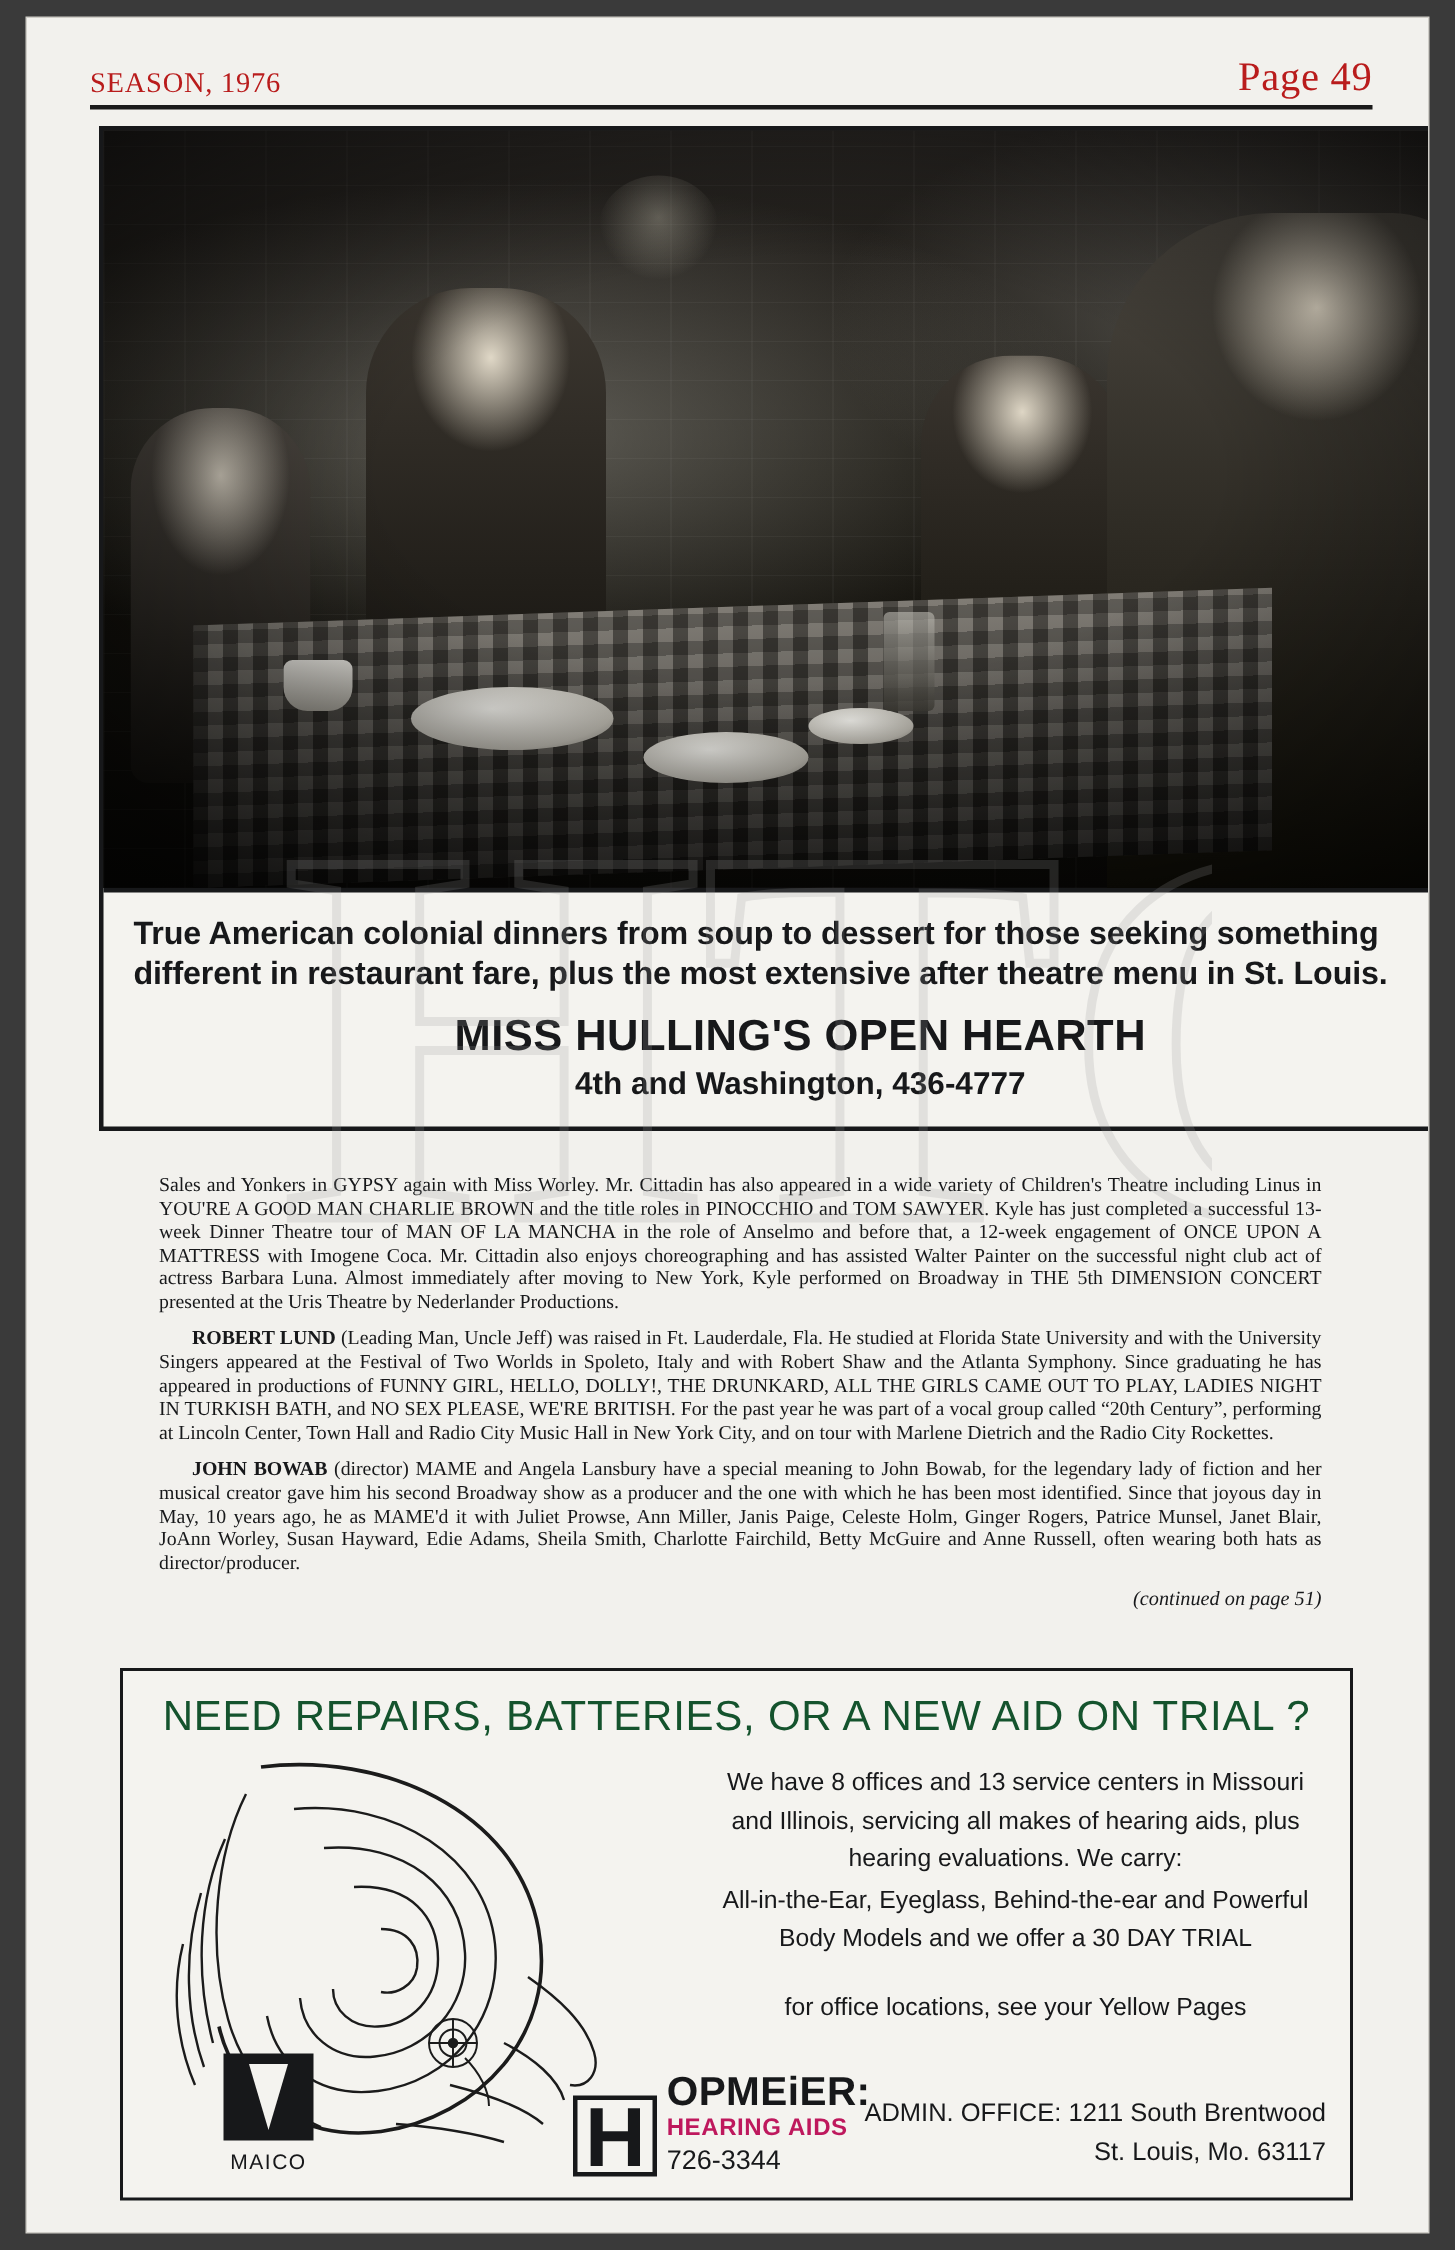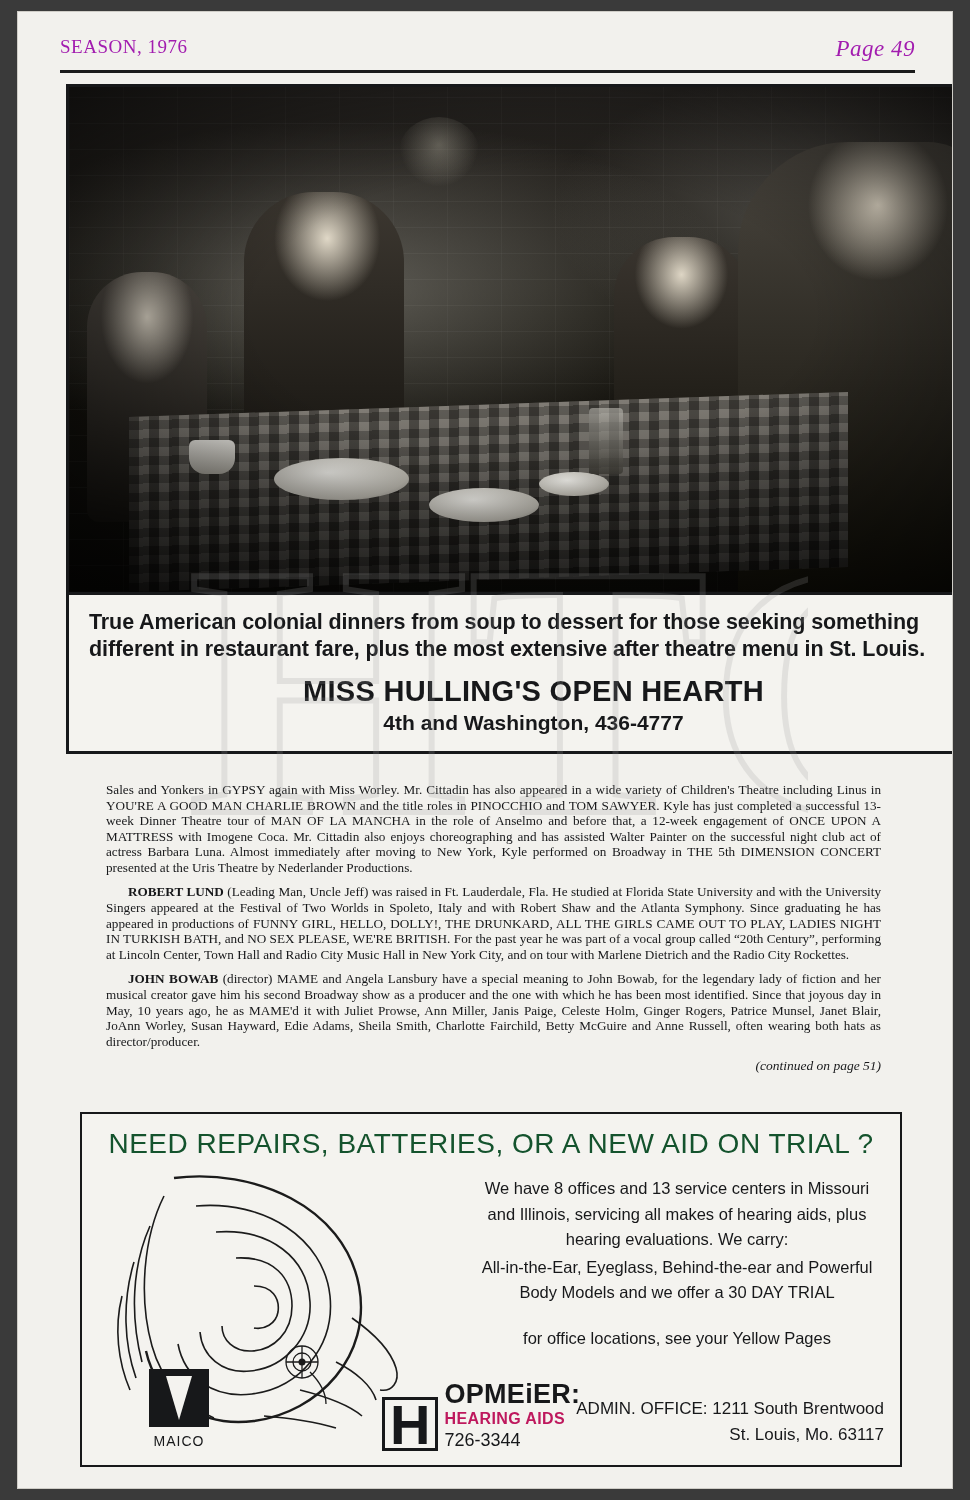--- a/index.html
+++ b/index.html
@@ -24,29 +24,29 @@
     overflow: hidden;
   }
   
   .header {
     position: absolute;
     left: 42px;
     top: 24px;
     width: 855px;
     display: flex;
     justify-content: space-between;
-    align-items: flex-start;
+    align-items: flex-end;
     font-family: "Liberation Serif", serif;
     font-size: 20px;
     letter-spacing: 0.5px;
-    color: #a21caf;
+    color: #b91c1c;
     gap: 19px;
   }
   .header .left { font-size: 19px; }
-  .header .right { font-size: 23px; font-style: italic; }
+  .header .right { font-size: 27px; }
   .header-rule {
     position: absolute;
     left: 42px;
     top: 58px;
     width: 855px;
     height: 3px;
     background: #1b1b1b;
   }
   
   .adbox {

